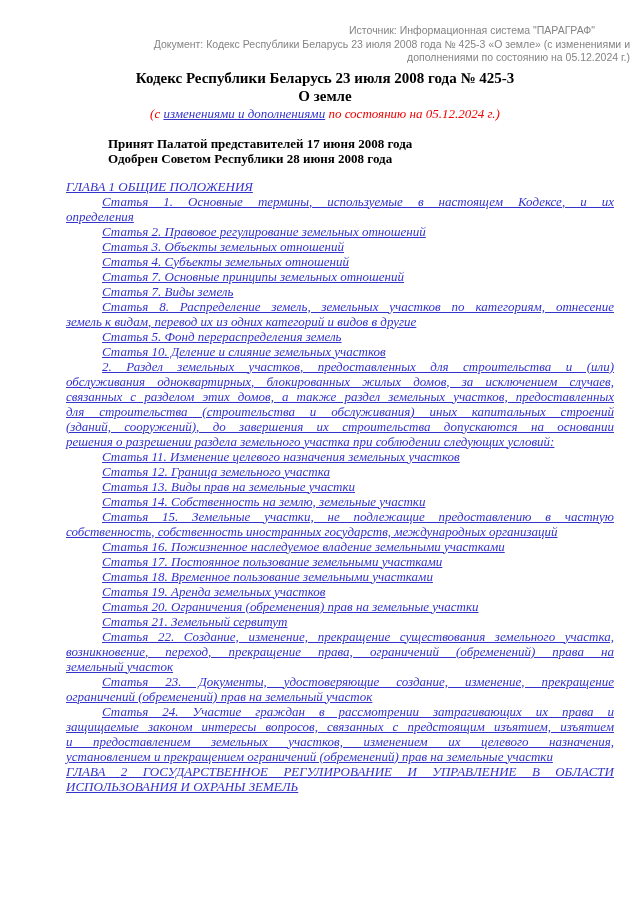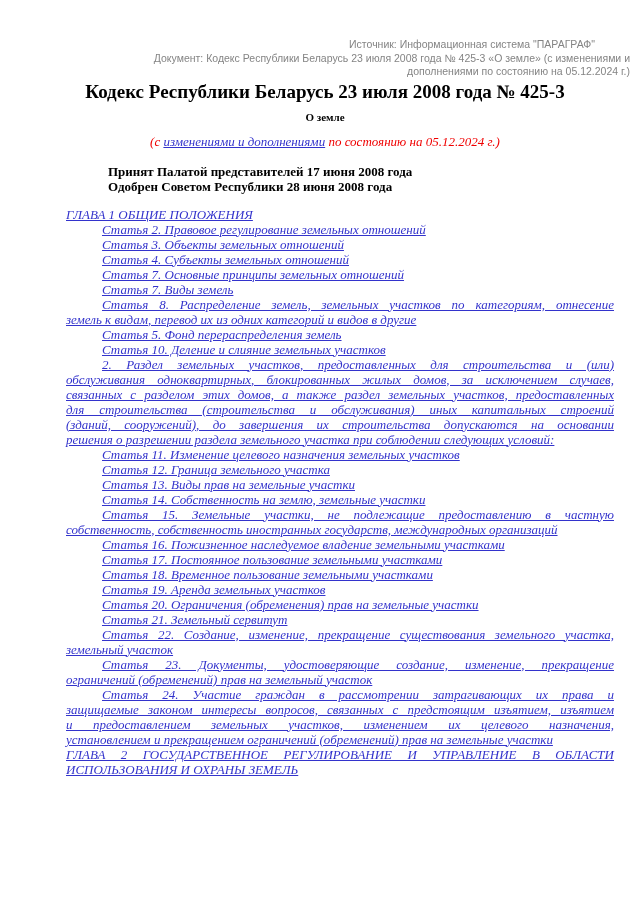--- a/index.html
+++ b/index.html
@@ -1,38 +1,38 @@
 <!DOCTYPE html>
 <html style="--link-blue: #3333cc; --accent-red: #f00000; --muted-gray: #848484;"><head>
 <meta charset="utf-8">
 <style>
   html, body { margin: 0; padding: 0; background: #ffffff; }
   body {
     width: 640px; height: 905px; overflow: hidden;
     font-family: "Liberation Serif", "DejaVu Serif", serif;
     -webkit-font-smoothing: antialiased;
   }
-  .page { padding: 38px 26px 0 66px; }
+  .page { padding: 24px 26px 0 66px; }
 
   
   .src {
     font-family: "Liberation Sans", "DejaVu Sans", sans-serif;
     font-size: 10.5px; line-height: 13.5px;
     color: var(--muted-gray, #848484);
     text-align: right; margin-right: -16px;
   }
   .src .line-0 { padding-right: 35px; }
 
   
   .centered { text-align: center; margin-right: 30px; }
   .doc-title {
-    margin: 6px 0 0 0; font-size: 19px; line-height: 14px;
+    margin: 6px 0 0 0; font-size: 15px; line-height: 14px;
     font-weight: bold; color: #000;
   }
-  .doc-subtitle { margin: 11px; font-size: 11px; line-height: 14px; font-weight: bold; color: #000; }
+  .doc-subtitle { margin: 4px; font-size: 15px; line-height: 14px; font-weight: bold; color: #000; }
 
   .rev {
     margin-top: 4px; font-size: 13px; line-height: 14px;
     font-style: italic; color: var(--accent-red, #f00000);
   }
   .rev a {
     color: var(--link-blue, #3333cc);
     text-decoration: underline; cursor: pointer;
   }
 
@@ -71,20 +71,24 @@
   </div>
 
   <div class="adopt">
     <div>Принят Палатой представителей 17 июня 2008 года</div>
     <div>Одобрен Советом Республики 28 июня 2008 года</div>
   </div>
 
   <div id="toc">
       <div class="toc-item chapter">
         <div class="toc-line first">ГЛАВА 1 ОБЩИЕ ПОЛОЖЕНИЯ</div>
+      </div>
+      <div class="toc-item article">
+        <div class="toc-line first jfull">Статья 1. Основные термины, используемые в настоящем Кодексе, и их</div>
+        <div class="toc-line">определения</div>
       </div>
       <div class="toc-item article">
         <div class="toc-line first">Статья 2. Правовое регулирование земельных отношений</div>
       </div>
       <div class="toc-item article">
         <div class="toc-line first">Статья 3. Объекты земельных отношений</div>
       </div>
       <div class="toc-item article">
         <div class="toc-line first">Статья 4. Субъекты земельных отношений</div>
       </div>
@@ -141,20 +145,21 @@
         <div class="toc-line first">Статья 19. Аренда земельных участков</div>
       </div>
       <div class="toc-item article">
         <div class="toc-line first">Статья 20. Ограничения (обременения) прав на земельные участки</div>
       </div>
       <div class="toc-item article">
         <div class="toc-line first">Статья 21. Земельный сервитут</div>
       </div>
       <div class="toc-item article">
         <div class="toc-line first jfull">Статья 22. Создание, изменение, прекращение существования земельного участка,</div>
+        <div class="toc-line jfull">возникновение, переход, прекращение права, ограничений (обременений) права на</div>
         <div class="toc-line">земельный участок</div>
       </div>
       <div class="toc-item article">
         <div class="toc-line first jfull">Статья 23. Документы, удостоверяющие создание, изменение, прекращение</div>
         <div class="toc-line">ограничений (обременений) прав на земельный участок</div>
       </div>
       <div class="toc-item article">
         <div class="toc-line first jfull">Статья 24. Участие граждан в рассмотрении затрагивающих их права и</div>
         <div class="toc-line jfull">защищаемые законом интересы вопросов, связанных с предстоящим изъятием, изъятием</div>
         <div class="toc-line jfull">и предоставлением земельных участков, изменением их целевого назначения,</div>

